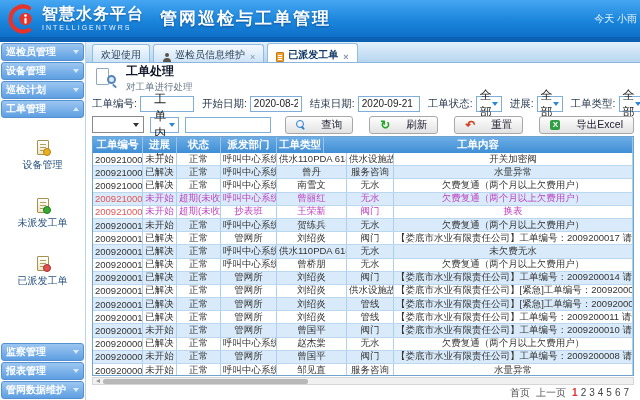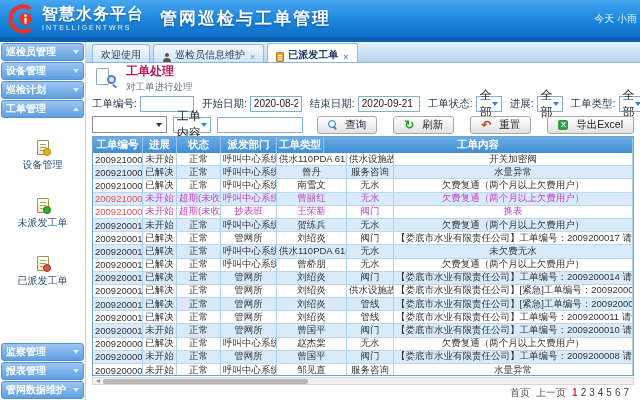--- a/index.html
+++ b/index.html
@@ -67,39 +67,39 @@
 
   
   .page-head { height:30px; display:flex; align-items:center; gap:8px; padding-left:10px; flex:none; }
   .head-icon { position:relative; width:22px; height:22px; flex:none; }
   .head-icon .sheet { position:absolute; left:0; top:1px; width:13px; height:17px; background:#fff;
     border:1px solid #8fa8c4; border-radius:1px; }
   .head-icon .lens { position:absolute; right:2px; bottom:5px; width:9px; height:9px; border-radius:50%;
     border:2px solid #5585b8; background:#dceaf8; }
   .head-icon .handle { position:absolute; right:1px; bottom:2px; width:5px; height:2px; background:#5585b8;
     transform:rotate(40deg); border-radius:1px; }
-  .head-text .t1 { font-size:12px; font-weight:bold; color:#be185d; }
+  .head-text .t1 { font-size:12px; font-weight:bold; color:#0f172a; }
   .head-text .t2 { font-size:9.5px; color:#667788; margin-top:1px; }
 
   
   .filters { padding:0 6px; flex:none; }
   .frow { display:flex; align-items:center; height:21px; }
   .lab { font-size:10.5px; color:#2a3c50; white-space:nowrap; margin-right:3px; }
   .inp { height:16px; border:1px solid #7fafd8; background:#fff; font-size:10px; padding:0 3px;
     font-family:inherit; color:#222; }
   .combo { height:16px; border:1px solid #7fafd8; background:#fff; display:flex; align-items:center;
     justify-content:space-between; font-size:12px; color:#222; padding:0 3px; cursor:pointer; }
   .tri-blue { width:0; height:0; border-left:3.5px solid transparent; border-right:3.5px solid transparent;
     border-top:4.5px solid #2e86d8; }
   .select-native { width:165px; height:17px; border:1px solid #8a8a8a; background:#fff; position:relative;
     cursor:pointer; }
   .select-native .tri-black { position:absolute; right:4px; top:6px; width:0; height:0;
     border-left:3.5px solid transparent; border-right:3.5px solid transparent; border-top:4.5px solid #333; }
   .btn { height:18px; padding:0 10px; font-size:10.5px; color:#223; background:linear-gradient(180deg,#fefefe,#e2e2e2);
-    border:1px solid #a8a8a8; border-radius:3px; display:flex; align-items:center; gap:8px; cursor:pointer;
+    border:1px solid #a8a8a8; border-radius:3px; display:flex; align-items:center; gap:16px; cursor:pointer;
     white-space:nowrap; }
   .icon-mag { position:relative; width:9px; height:9px; display:inline-block; }
   .icon-mag::before { content:""; position:absolute; left:0; top:0; width:6px; height:6px; border-radius:50%;
     border:1.5px solid #2b7fd0; }
   .icon-mag::after { content:""; position:absolute; right:0; bottom:0; width:4px; height:1.6px;
     background:#2b7fd0; transform:rotate(45deg); border-radius:1px; }
   .icon-refresh { color:#23a523; font-size:12px; font-weight:bold; line-height:1; }
   .icon-reset { color:#cc4422; font-size:12px; font-weight:bold; line-height:1; }
   .icon-excel { width:10px; height:10px; background:#2f9e44; border-radius:2px; color:#fff; font-size:8px;
     font-weight:bold; display:flex; align-items:center; justify-content:center; }

